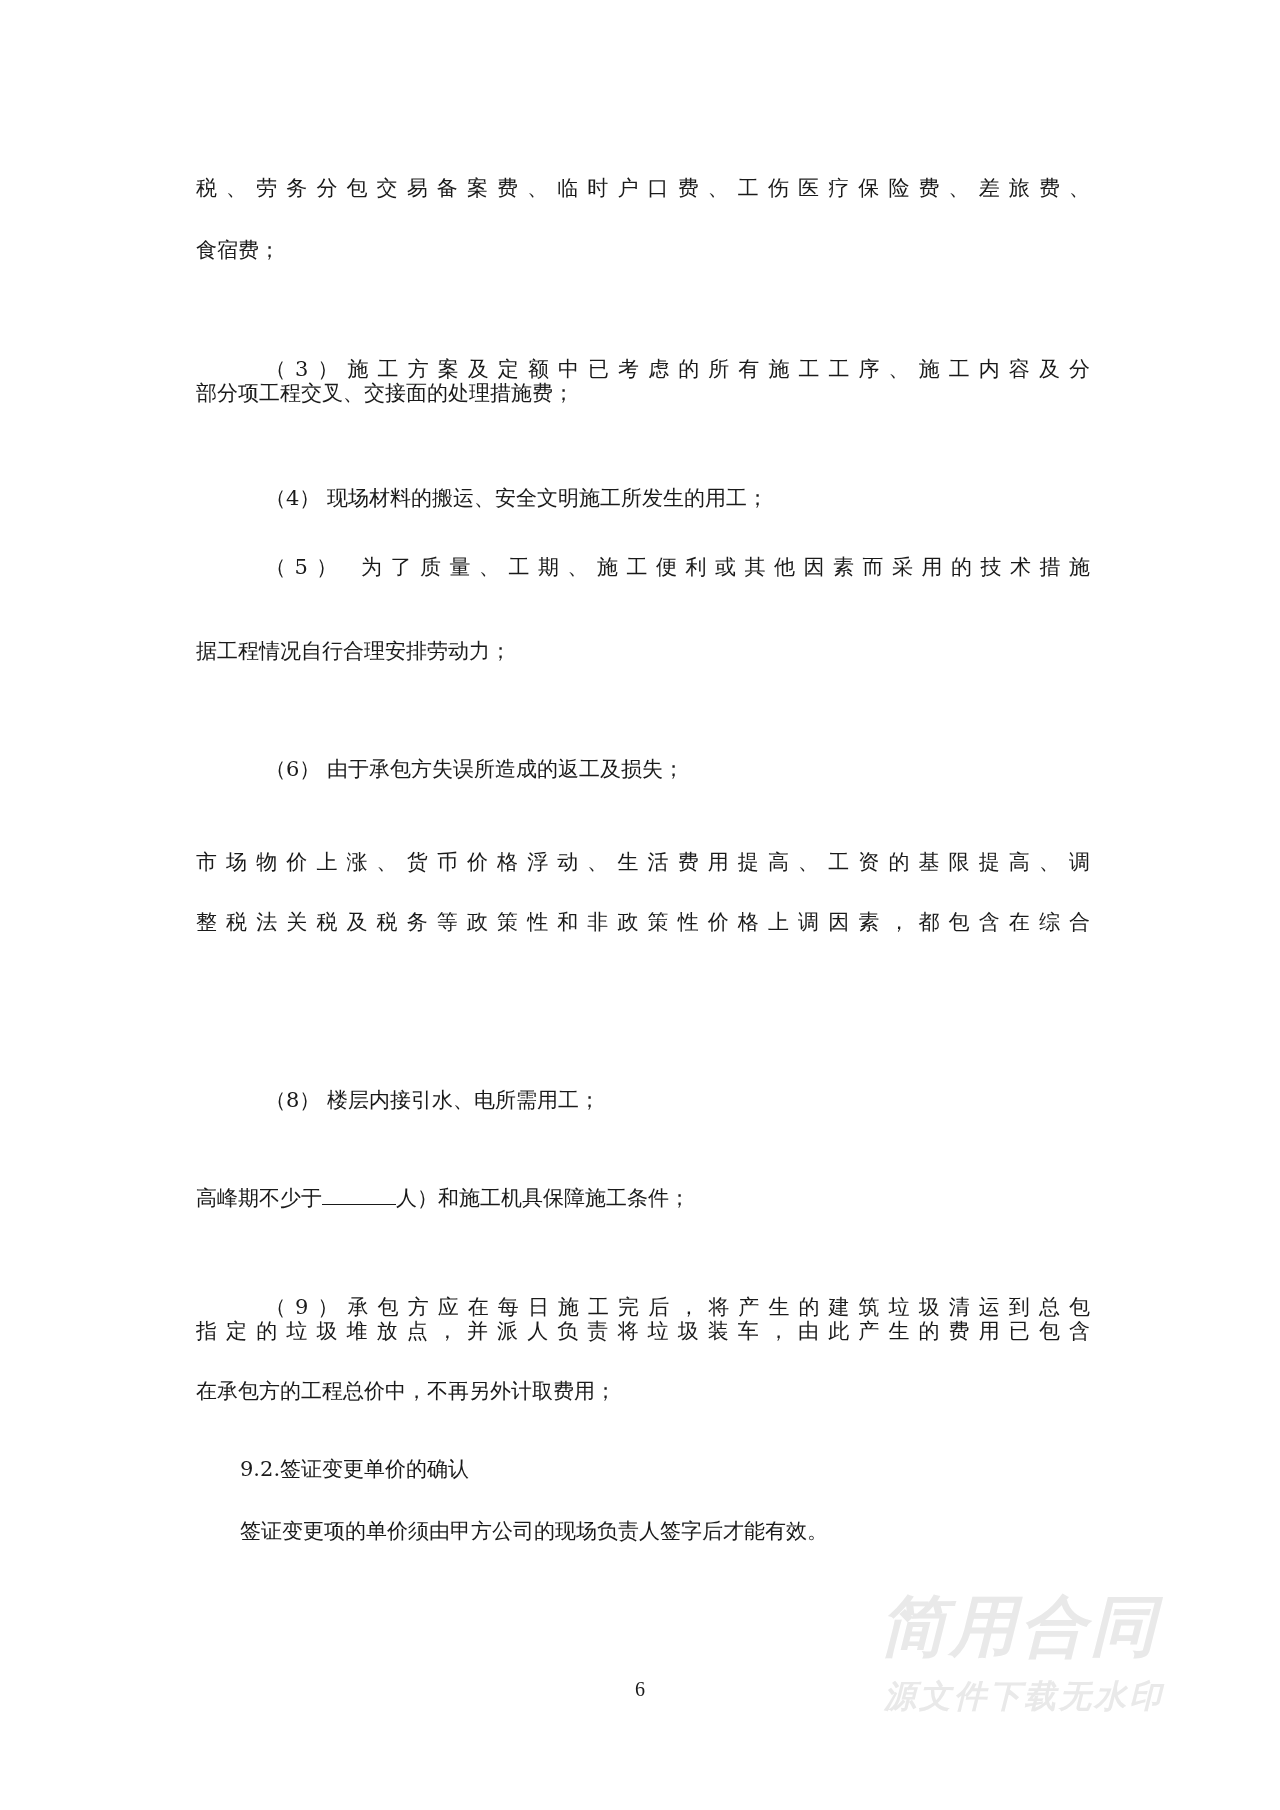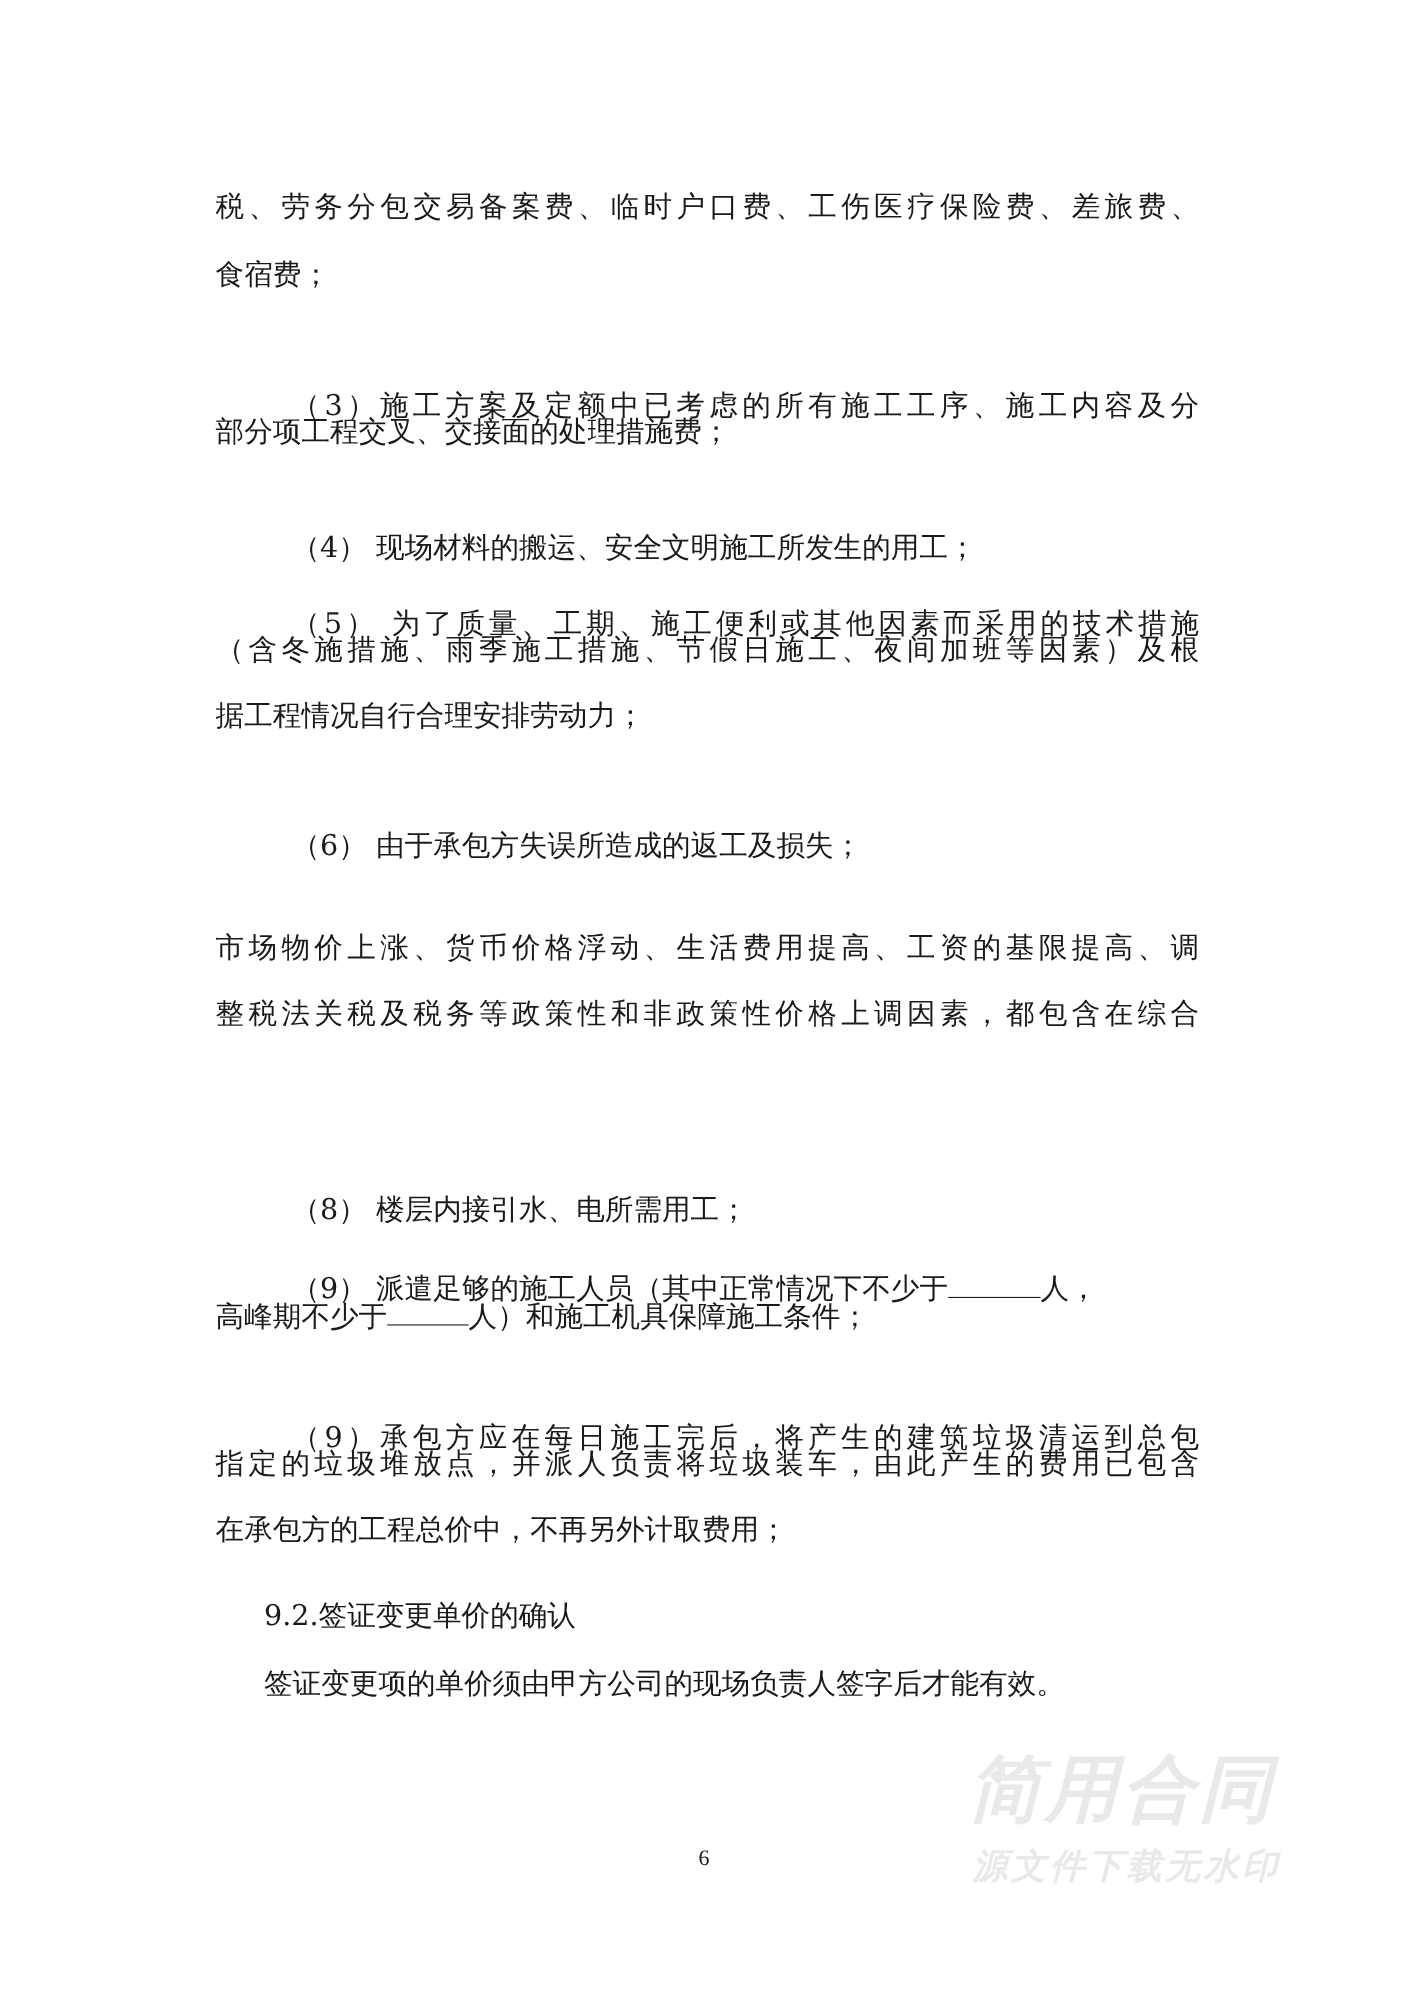--- a/index.html
+++ b/index.html
@@ -21,21 +21,21 @@
       width: 1280px;
       height: 1810px;
       background: #ffffff;
     }
     .line {
       position: absolute;
       left: 196px;
       width: 894px;
       height: 40px;
       line-height: 40px;
-      font-size: 26px;
+      font-size: 21px;
       white-space: nowrap;
       text-align: justify;
       text-align-last: justify;
       letter-spacing: 0;
     }
     .line.short {
       text-align-last: left;
     }
     .line.indent {
       left: 265px;
@@ -98,33 +98,29 @@
 
   <div class="line" style="top:168px;">税、劳务分包交易备案费、临时户口费、工伤医疗保险费、差旅费、</div>
   <div class="line short" style="top:230px;">食宿费；</div>
 
   <div class="line indent" style="top:313px;">（3）施工方案及定额中已考虑的所有施工工序、施工内容及分</div>
   <div class="line short" style="top:373px;">部分项工程交叉、交接面的处理措施费；</div>
 
   <div class="line indent short" style="top:442px;">（4） 现场材料的搬运、安全文明施工所发生的用工；</div>
 
   <div class="line indent" style="top:511px;">（5） 为了质量、工期、施工便利或其他因素而采用的技术措施</div>
-  <div class="line" style="top:571px;">（含冬施措施、雨季施工措施、节假日施工、夜间加班等因素）及根</div>
   <div class="line short" style="top:631px;">据工程情况自行合理安排劳动力；</div>
 
   <div class="line indent short" style="top:713px;">（6） 由于承包方失误所造成的返工及损失；</div>
 
   <div class="line" style="top:842px;">市场物价上涨、货币价格浮动、生活费用提高、工资的基限提高、调</div>
   <div class="line" style="top:902px;">整税法关税及税务等政策性和非政策性价格上调因素，都包含在综合</div>
 
   <div class="line indent short" style="top:1044px;">（8） 楼层内接引水、电所需用工；</div>
 
-  <div class="line indent short" style="top:1113px;">
-    <span>（9） 派遣足够的施工人员（其中正常情况下不少于</span><span class="blank" style="width:84px;"></span><span>人，</span>
-  </div>
   <div class="line short" style="top:1174px;">
     <span>高峰期不少于</span><span class="blank" style="width:74px;"></span><span>人）和施工机具保障施工条件；</span>
   </div>
 
   <div class="line indent" style="top:1251px;">（9）承包方应在每日施工完后，将产生的建筑垃圾清运到总包</div>
   <div class="line short" style="top:1371px;">在承包方的工程总价中，不再另外计取费用；</div>
   <div class="line" style="top:1311px;">指定的垃圾堆放点，并派人负责将垃圾装车，由此产生的费用已包含</div>
 
   <div class="line indent2 short" style="top:1449px;">9.2.签证变更单价的确认</div>
   <div class="line indent2 short" style="top:1511px;">签证变更项的单价须由甲方公司的现场负责人签字后才能有效。</div>

